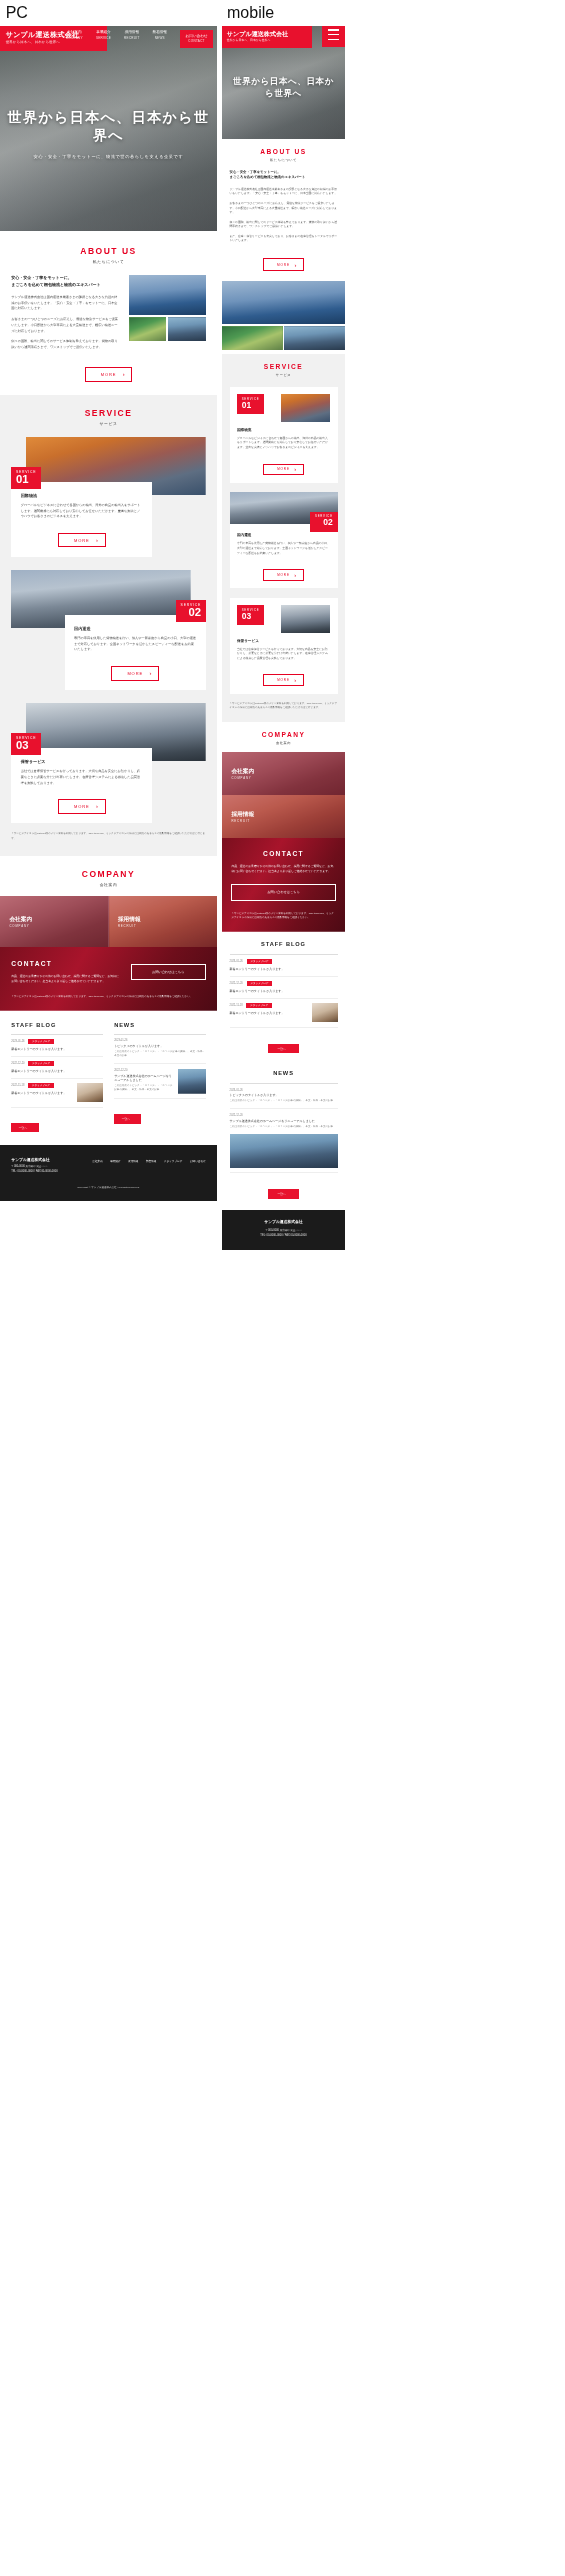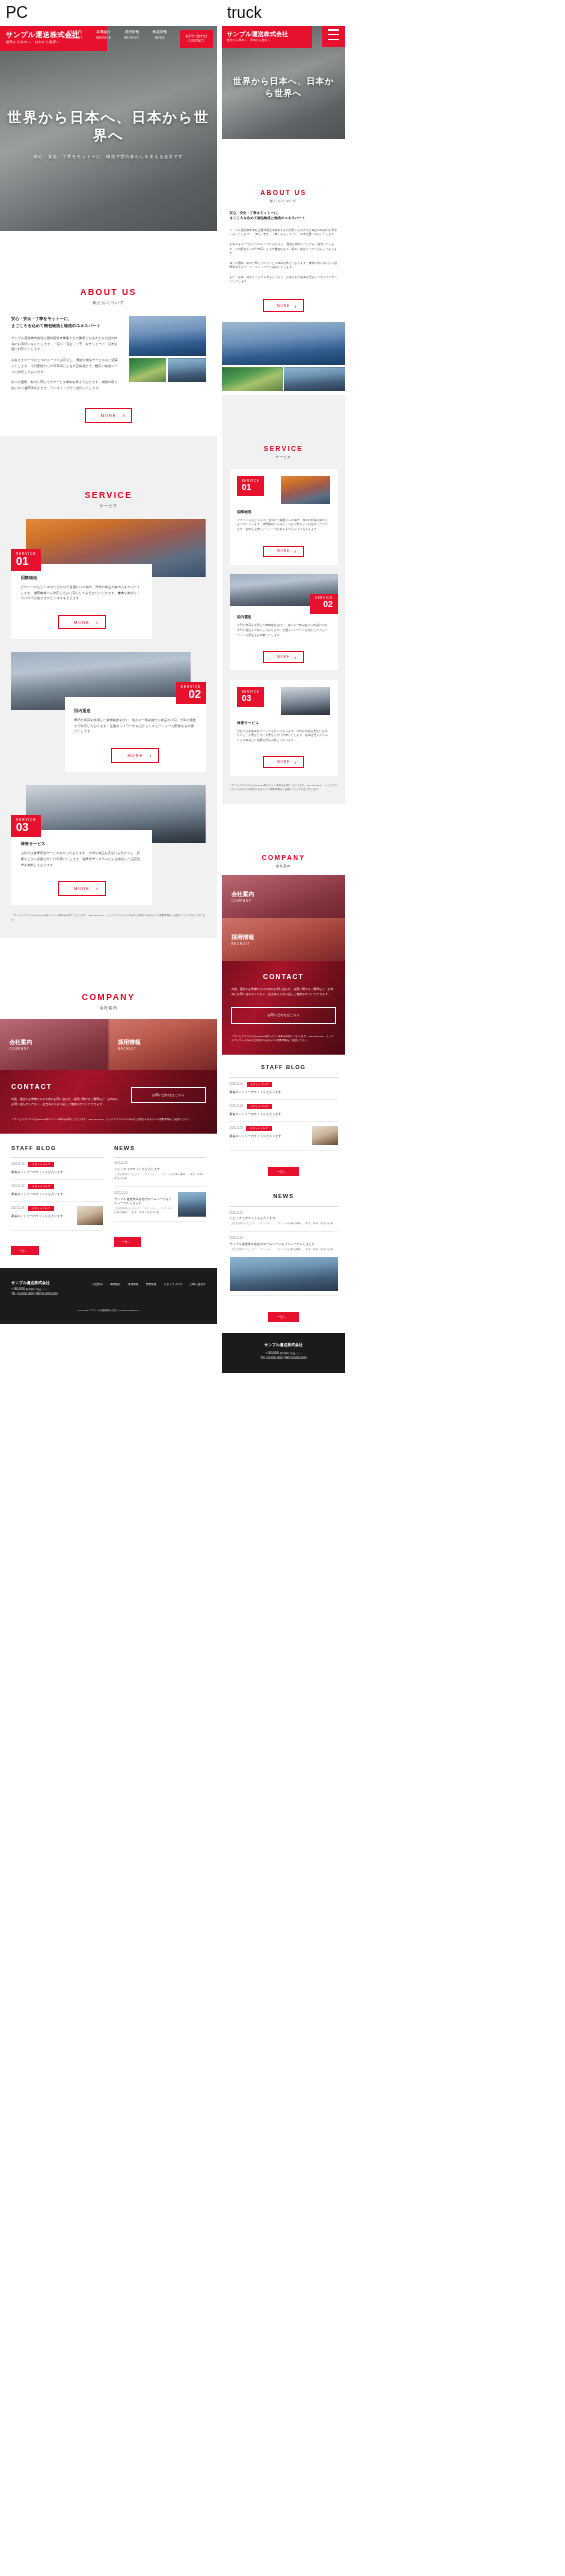--- a/index.html
+++ b/index.html
@@ -71,21 +71,21 @@
   .pc-nav .it { text-align:center; color:#fff; }
   .pc-nav .jp { font-size:3.6px; line-height:5.7px; display:block; white-space:nowrap; }
   .pc-nav .en { font-size:3px; line-height:4.7px; display:block; opacity:.85; letter-spacing:0.3px; }
   .pc-nav .cta { background:#e8112d; padding:3.8px 5.7px; }
   .pc-hero-copy { position:absolute; left:0; right:0; top:83px; text-align:center; color:#fff; }
   .pc-hero-copy h1 { font-size:14px; font-weight:700; letter-spacing:1.4px; text-shadow:0 0.9px 3.8px rgba(0,0,0,.55); }
   .pc-hero-copy p { font-size:4.2px; margin-top:8.5px; letter-spacing:0.6px; text-shadow:0 0.9px 2.8px rgba(0,0,0,.6); }
 
   
   .sec-head { text-align:center; }
-  .sec-head .en { color:#e60022; font-size:8.5px; font-weight:700; letter-spacing:1.5px;margin-top:41px; }
+  .sec-head .en { color:#e60022; font-size:8.5px; font-weight:700; letter-spacing:1.5px; }
   .sec-head .jp { color:#333; font-size:3.8px; margin-top:2.8px; letter-spacing:0.6px; }
 
   .btn-more {
     display:inline-block; border:0.9px solid #e60022; color:#e60022;
     font-size:4px; letter-spacing:0.9px; padding:3.8px 15px; background:#fff;
     position:relative;
   }
   .btn-more::after{ content:"›"; position:absolute; right:5.7px; top:50%; transform:translateY(-52%); font-size:5.7px; }
 
   .body-txt { font-size:3.2px; line-height:5.8px; color:#444; }
@@ -106,21 +106,21 @@
   .mb-burger i { display:block; height:1.5px; background:#fff; margin:3.2px 5.7px 0; }
   .mb-hero-copy { position:absolute; left:0; right:0; top:49px; text-align:center; color:#fff; padding:0 7.5px;}
   .mb-hero-copy h1{ font-size:8.5px; font-weight:700; line-height:12.3px; letter-spacing:0.6px; text-shadow:0 0.9px 3.8px rgba(0,0,0,.6);}
 
   .tiny { font-size:2.8px; line-height:4.7px; }
 </style>
 </head>
 <body>
 
 <div id="pc-label" class="col-label">PC</div>
-<div id="mobile-label" class="col-label">truck</div>
+<div id="mobile-label" class="col-label">mobile</div>
 
 <div id="pc-col">
 
   <div class="pc-hero ph ph-truck-hero">
     <div class="pc-logo">
       <div class="ln1">サンプル運送株式会社</div>
       <div class="ln2">世界から日本へ、日本から世界へ</div>
     </div>
     <div class="pc-nav">
       <div class="it">

